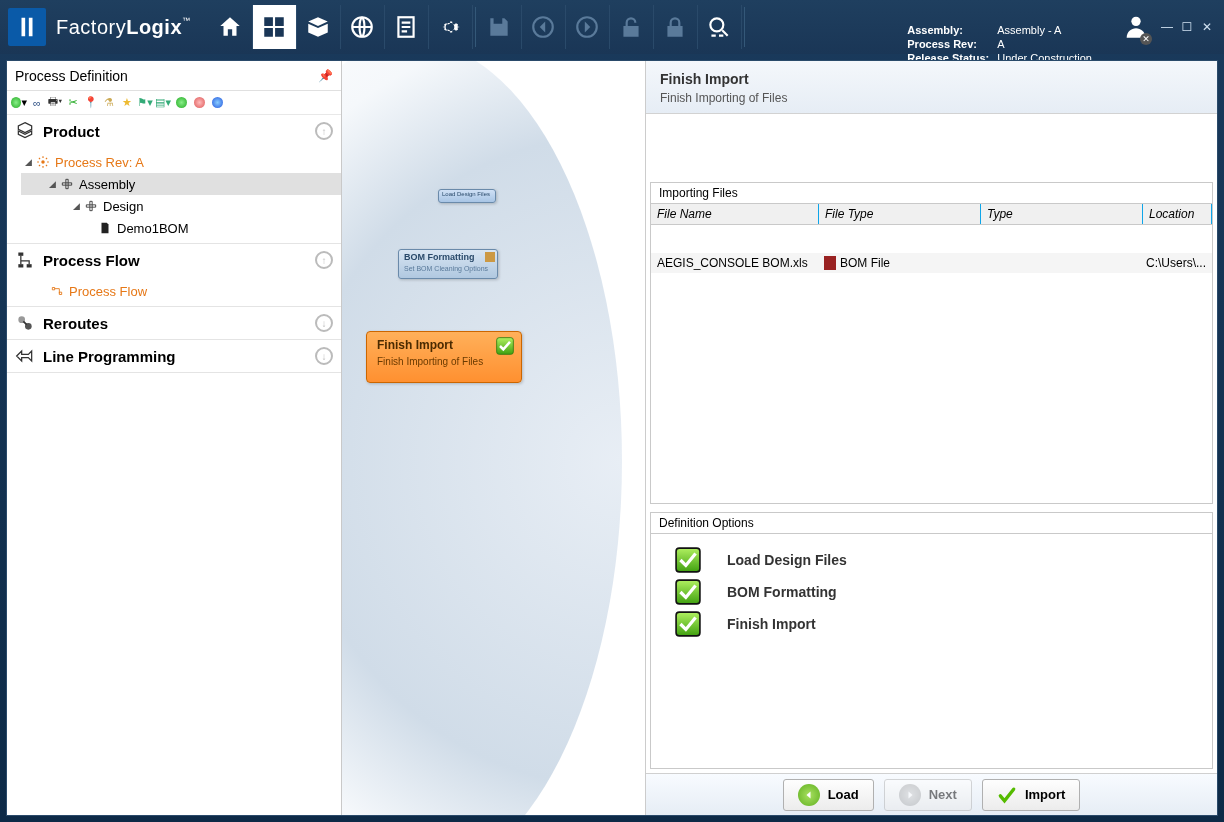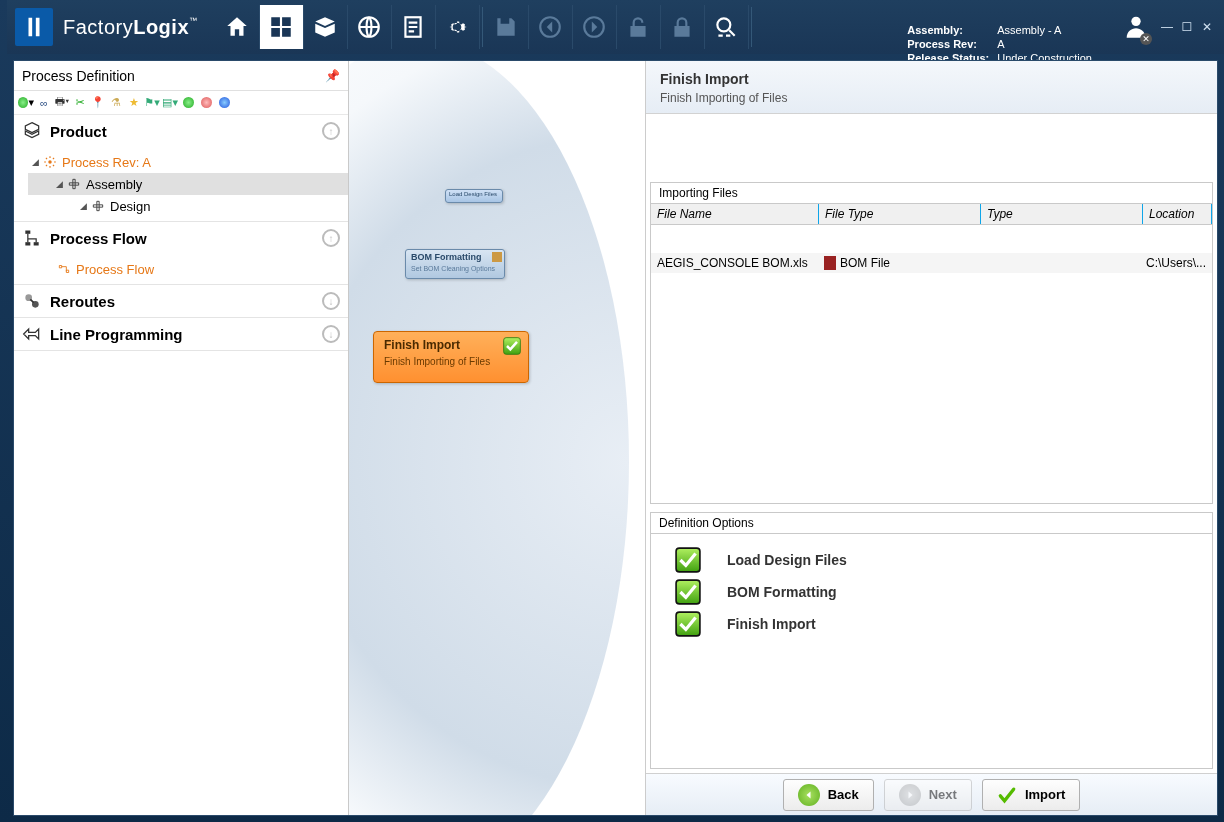--- a/index.html
+++ b/index.html
@@ -1,17 +1,17 @@
 <!DOCTYPE html>
 <html><head>
 <meta charset="utf-8">
 <style>
 * { box-sizing: border-box; margin: 0; padding: 0; font-family: "Segoe UI", Arial, sans-serif; }
 html, body { width: 1224px; height: 822px; overflow: hidden; background: #0a2540; }
-.app { width: 1224px; height: 822px; background: linear-gradient(to bottom, #1a3a5c 0%, #0d2a47 100%); display: flex; flex-direction: column; padding-left: 7px; }
+.app { width: 1224px; height: 822px; background: linear-gradient(to bottom, #1a3a5c 0%, #0d2a47 100%); display: flex; flex-direction: column; }
 
 
 .topbar { height: 54px; background: linear-gradient(to bottom, #1f3f5f 0%, #1a3656 100%); display: flex; align-items: center; color: #fff; font-size: 12px; }
 .logo-box { width: 38px; height: 38px; background: #0a5aa8; margin-left: 8px; display: flex; align-items: center; justify-content: center; border-radius: 2px; }
 .logo-box svg { width: 22px; height: 22px; }
 .brand { font-size: 20px; font-weight: 300; margin-left: 10px; letter-spacing: 0.5px; }
 .brand strong { font-weight: 600; }
 .brand sup { font-size: 8px; vertical-align: top; }
 .tb-icons { display: flex; margin-left: 18px; height: 100%; align-items: center; }
 .tb-btn { width: 44px; height: 44px; display: flex; align-items: center; justify-content: center; border-right: 1px solid #2a4a6a; cursor: pointer; }
@@ -289,20 +289,28 @@
           </div>
           <div class="tree-row indent2">
             <span class="caret">◢</span>
             <span class="tree-icon">
                 <svg viewBox="0 0 24 24">
                   <path d="M4 10h6v4H4zM14 10h6v4h-6zM10 4h4v6h-4zM10 14h4v6h-4z" fill="none" stroke="#333" stroke-width="1.5"></path>
                 </svg>
               </span>
             <span>Design</span>
           </div>
+          <div class="tree-row indent3">
+            <span class="tree-icon">
+                <svg viewBox="0 0 24 24">
+                  <path d="M6 3h9l3 3v15H6z" fill="#222"></path>
+                </svg>
+              </span>
+            <span>Demo1BOM</span>
+          </div>
         </div>
       </div>
 
       <div class="section">
         <div class="sec-head">
           <svg viewBox="0 0 24 24">
               <rect x="4" y="3" width="6" height="4" fill="#333"></rect>
               <rect x="4" y="17" width="6" height="4" fill="#333"></rect>
               <rect x="14" y="17" width="6" height="4" fill="#333"></rect>
               <path d="M7 7v6h10v4M7 13v4" stroke="#333" stroke-width="1.5" fill="none"></path>
@@ -419,21 +427,21 @@
           </div>
         </div>
 
         <div class="footer">
           <button class="btn">
             <span class="circ green">
                 <svg viewBox="0 0 24 24">
                   <path d="M15 5l-8 7 8 7z"></path>
                 </svg>
               </span>
-            <span>Back</span>
+            <span>Load</span>
           </button>
           <button class="btn disabled">
             <span class="circ gray">
                 <svg viewBox="0 0 24 24">
                   <path d="M9 5l8 7-8 7z"></path>
                 </svg>
               </span>
             <span>Next</span>
           </button>
           <button class="btn">

